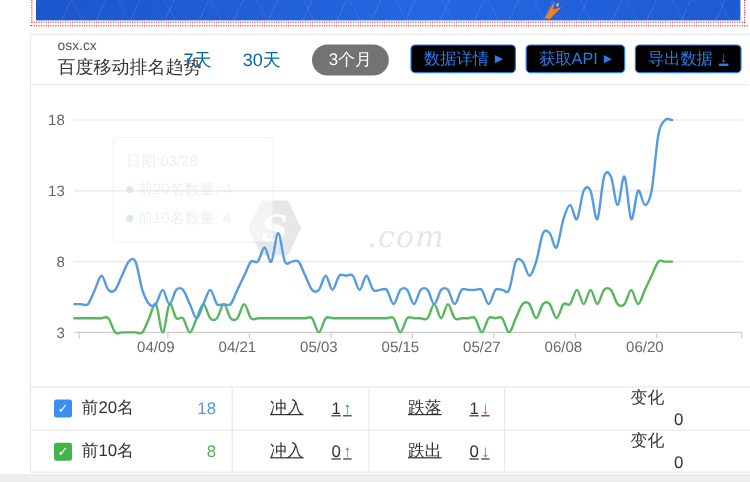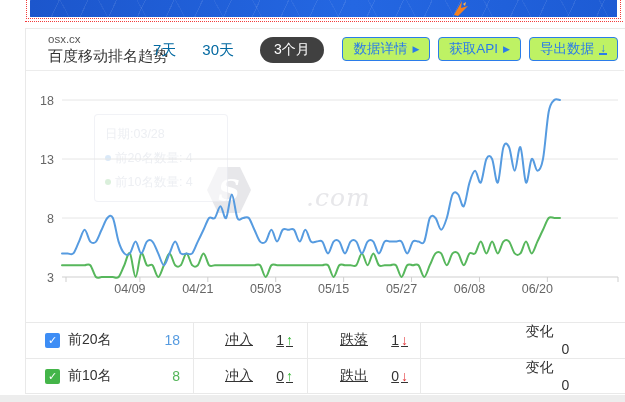--- a/index.html
+++ b/index.html
@@ -21,25 +21,25 @@
   .card{left:25px;top:28px;width:600px;height:366px;background:#fff;
         border:1px solid #e9e9e9;border-right:none;box-sizing:border-box;}
   .hdr-divider{left:26px;top:70px;width:598px;height:1px;background:#ececec;}
   .bottom-strip{left:0;top:395px;width:625px;height:7px;background:#ededed;}
 
   .domain{left:48px;top:33px;font-size:11.5px;color:#555;}
   .title{left:48px;top:47px;font-size:15px;color:#333;}
 
   .tabs{left:153px;top:37px;display:flex;align-items:center;gap:26px;height:26px;}
   .tab{font-size:15px;color:#0369a1;cursor:pointer;}
-  .tab.active{background:#404040;color:#fff;border-radius:13px;padding:4px 14px;font-size:14px;}
+  .tab.active{background:#737373;color:#fff;border-radius:13px;padding:4px 14px;font-size:14px;}
 
   .actions{right:7px;top:37px;display:flex;gap:8px;}
   .act-btn{display:flex;align-items:center;gap:5px;height:24px;padding:0 10px;
-           border:1px solid #2b7ce9;border-radius:4px;background:#bef264;color:#2b7ce9;
+           border:1px solid #2b7ce9;border-radius:4px;background:#000000;color:#2b7ce9;
            font-size:13.5px;cursor:pointer;white-space:nowrap;}
   .caret{font-size:9px;line-height:1;}
   .dl-icon{font-size:12px;font-weight:bold;line-height:10px;border-bottom:2px solid #2b7ce9;padding:0 1px 0.5px;}
 
   
   .tooltip{left:94px;top:114px;width:112px;padding:7px 10px;border-radius:4px;
            border:1px solid rgba(190,198,214,.22);background:rgba(255,255,255,.55);
            font-size:12.5px;line-height:24px;color:#edeff3;}
   .tooltip .dot{display:inline-block;width:6px;height:6px;border-radius:50%;margin-right:4px;vertical-align:1px;}
   .dot-blue{background:rgba(86,155,224,.22);}

